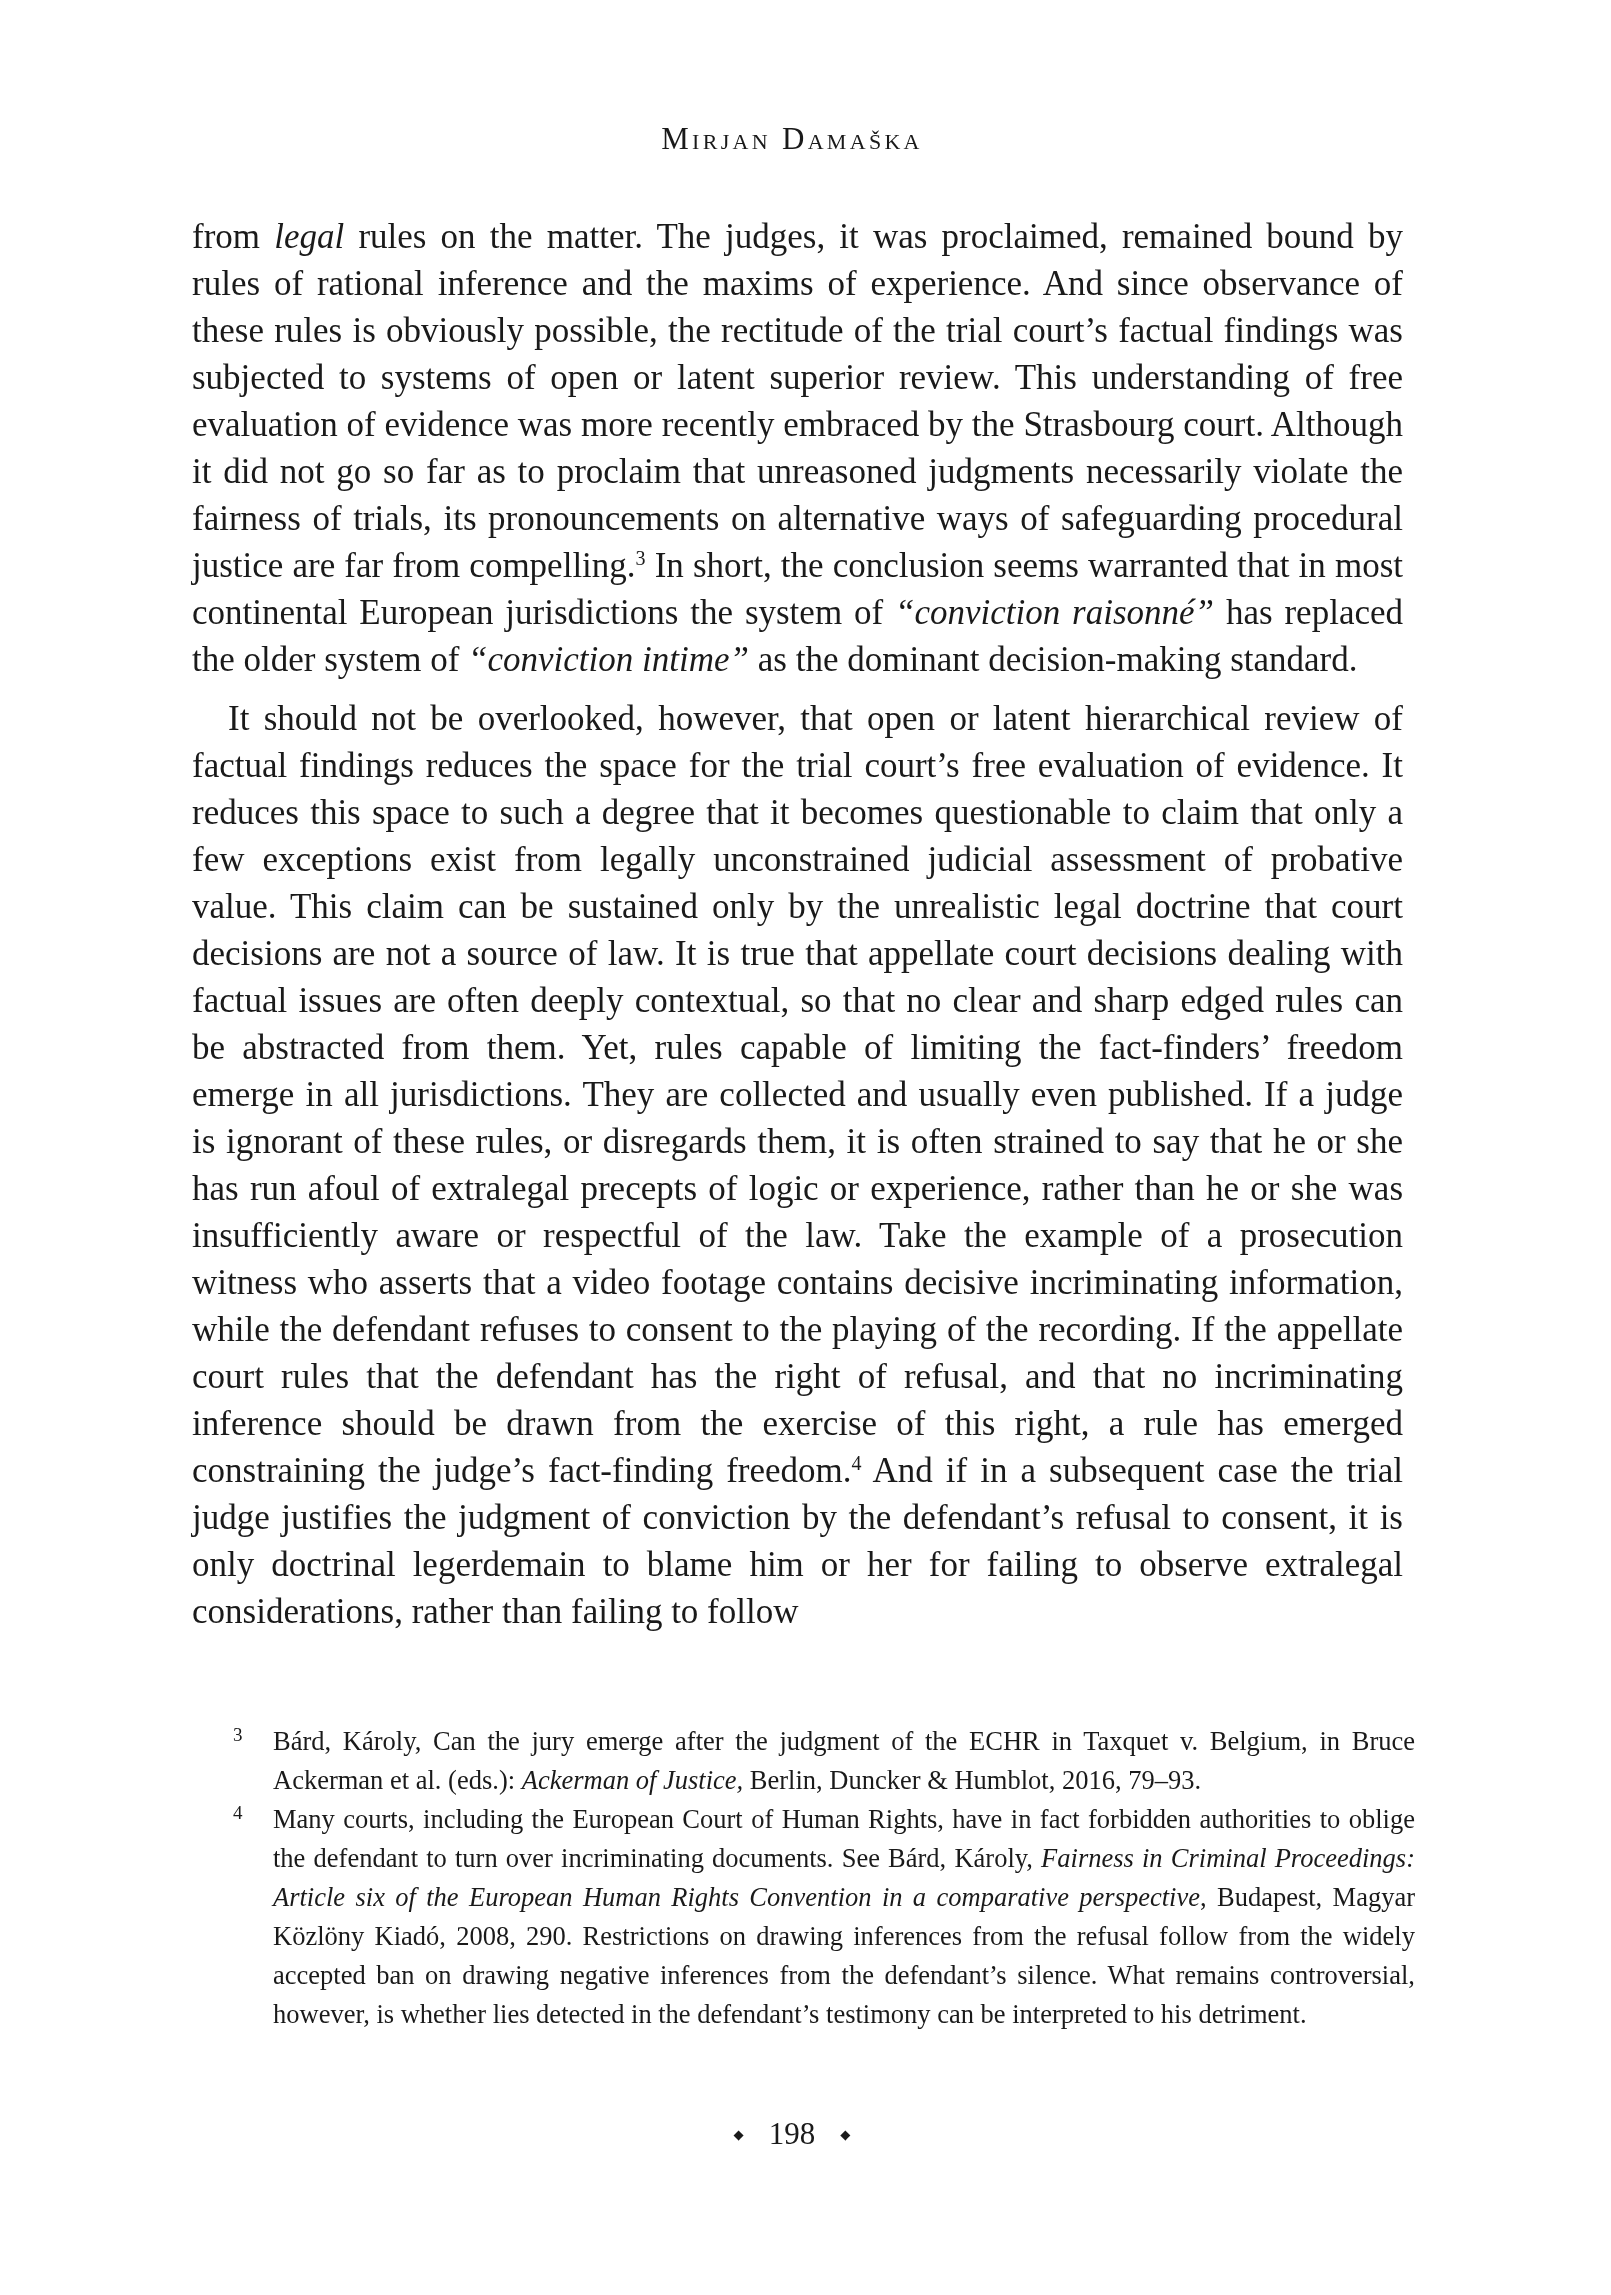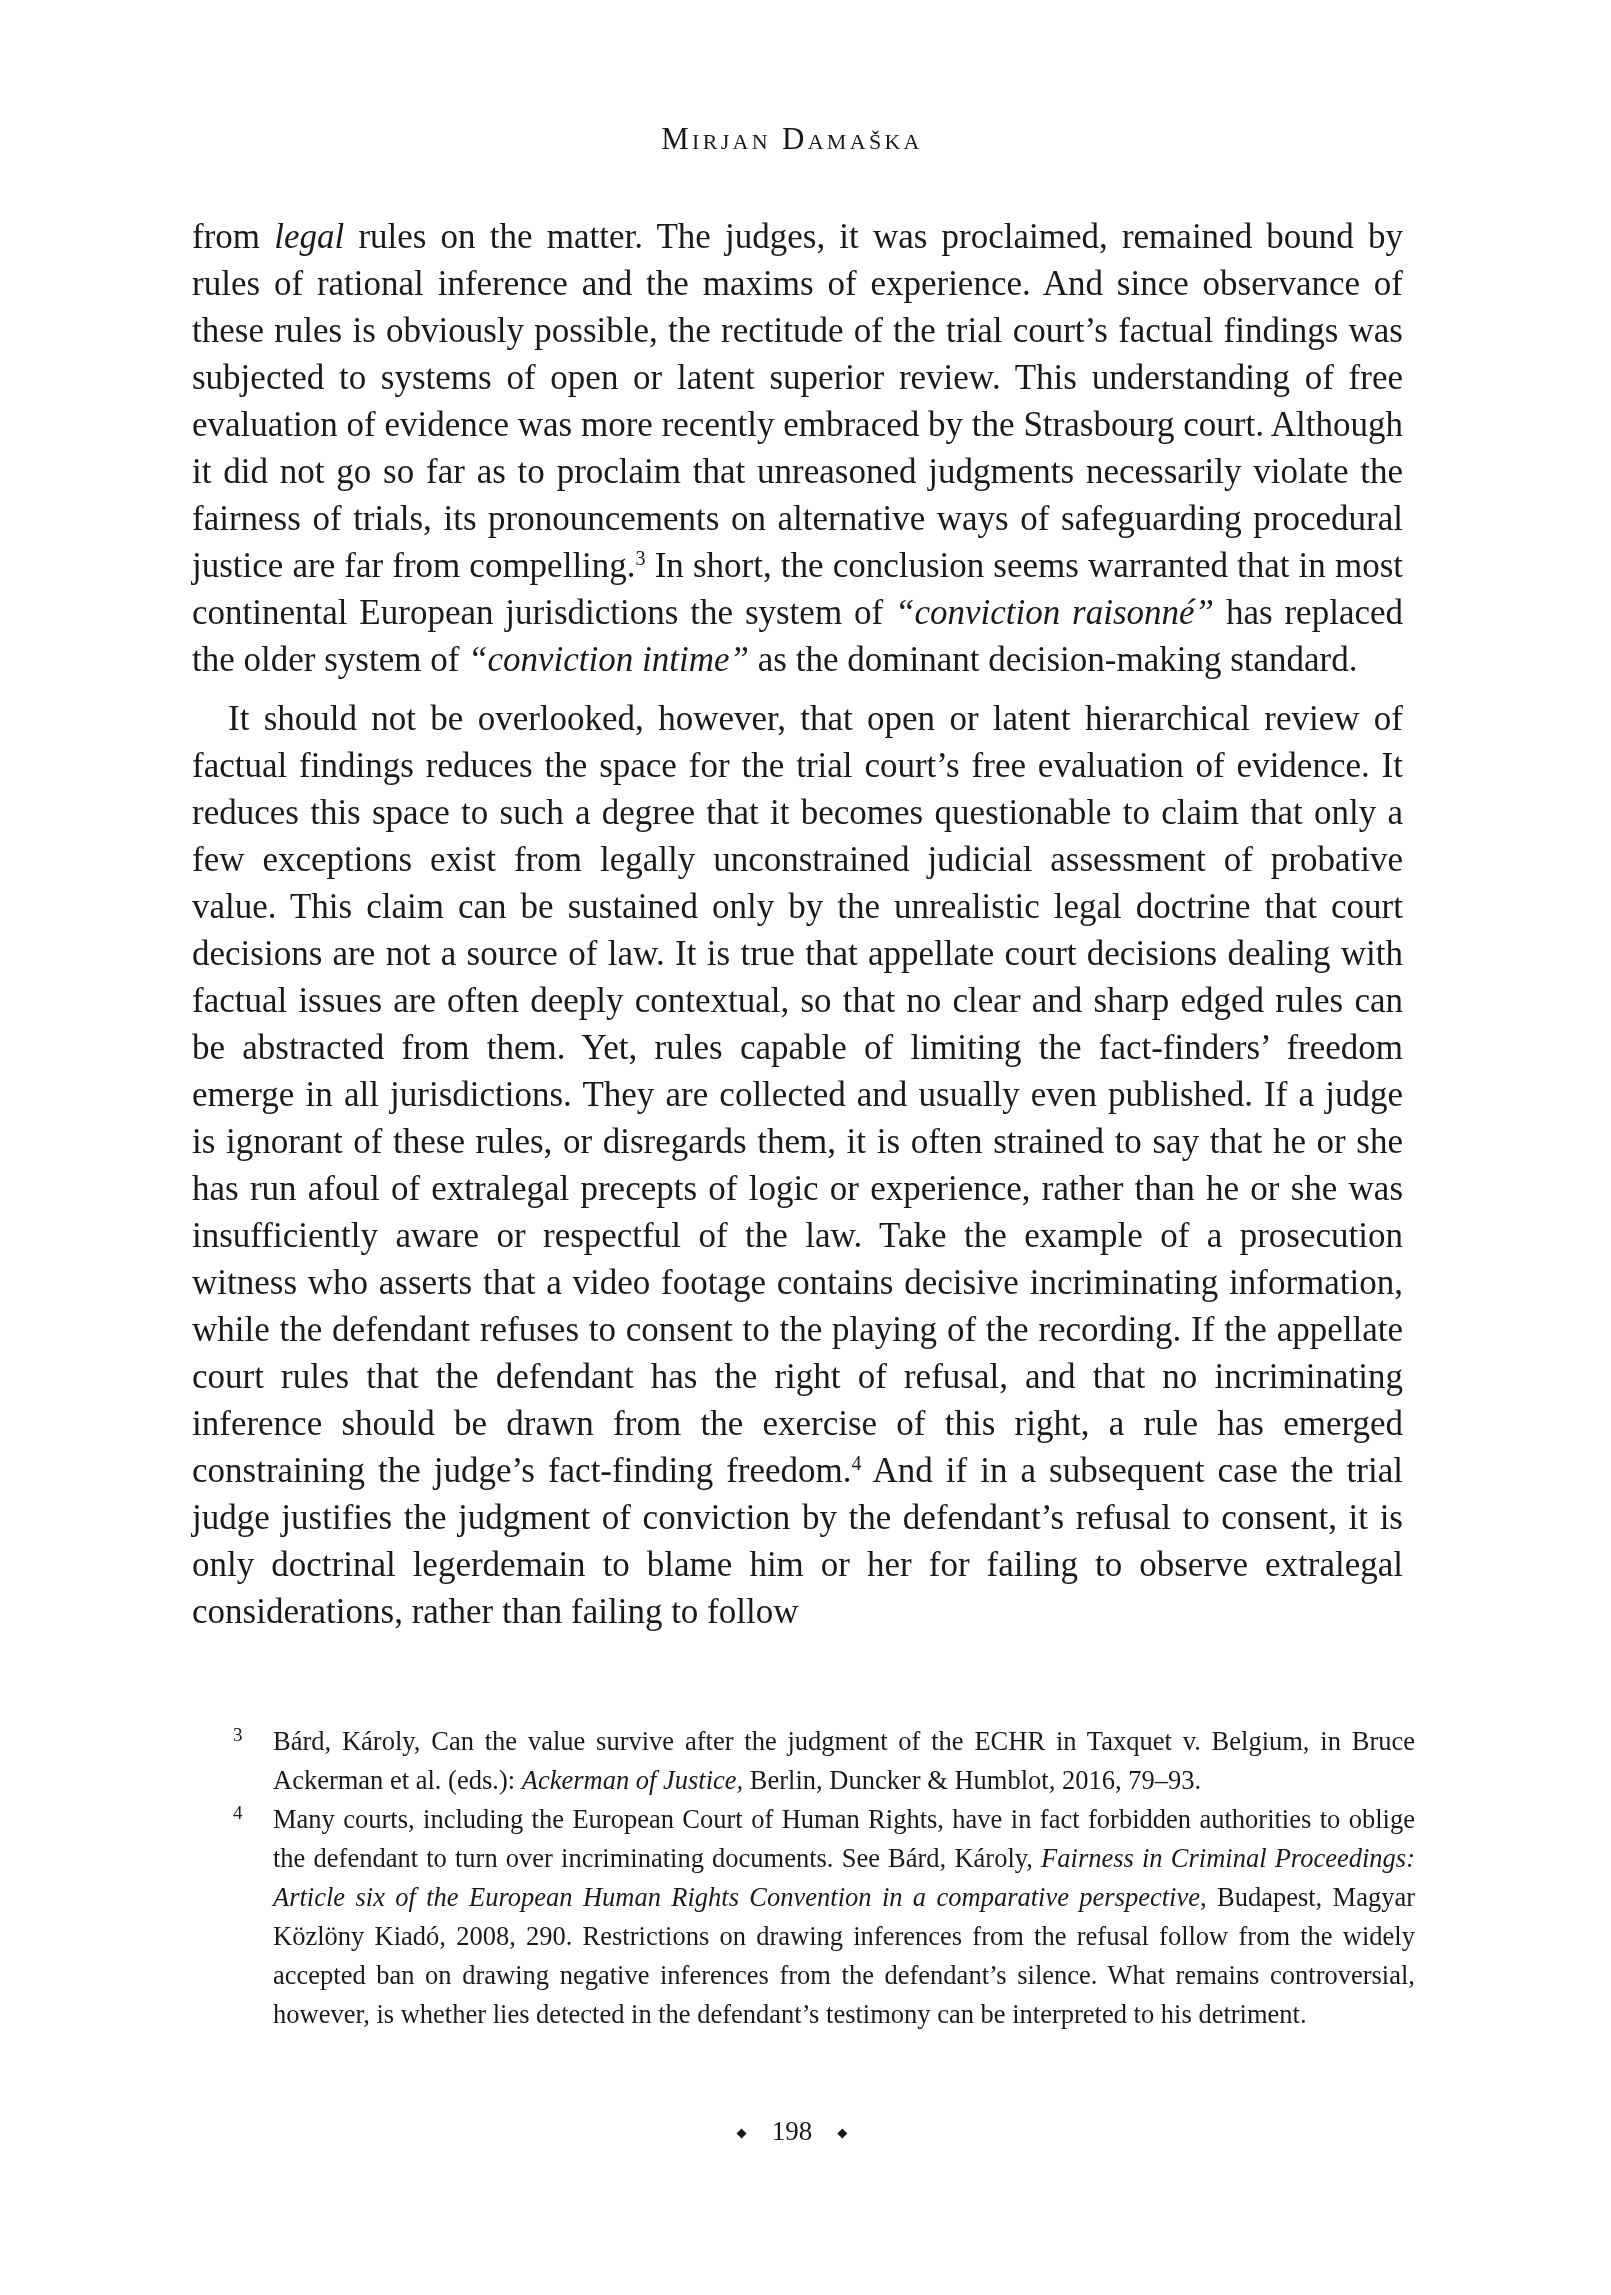--- a/index.html
+++ b/index.html
@@ -66,39 +66,39 @@
   .folio {
     position: absolute;
     top: 2118px;
     left: 0;
     width: 100%;
     display: flex;
     justify-content: center;
     align-items: center;
     gap: 25px;
   }
-  .folio .number { font-size: 27px; line-height: 1; }
+  .folio .number { font-size: 31px; line-height: 1; }
   .folio .ornament { font-size: 13.2px; line-height: 1; position: relative; top: 0.8px; }
 </style>
 </head>
 <body>
 
 <div class="page">
 
   <div class="running-head">Mirjan Damaška</div>
 
   <div class="text-block">
     <p class="para"><span>from </span><span style="font-style: italic;">legal</span><span> rules on the matter. The judges, it was proclaimed, remained bound by rules of rational inference and the maxims of experience. And since observance of these rules is obviously possible, the rectitude of the trial court’s factual findings was subjected to systems of open or latent superior review. This understanding of free evaluation of evidence was more recently embraced by the Strasbourg court. Although it did not go so far as to proclaim that unreasoned judgments necessarily violate the fairness of trials, its pronouncements on alternative ways of safeguarding procedural justice are far from compelling.</span><sup>3</sup><span> In short, the conclusion seems warranted that in most continental European jurisdictions the system of </span><span style="font-style: italic;">“conviction raisonné”</span><span> has replaced the older system of </span><span style="font-style: italic;">“conviction intime”</span><span> as the dominant decision-making standard.</span></p>
     <p class="para indent"><span>It should not be overlooked, however, that open or latent hierarchical review of factual findings reduces the space for the trial court’s free evaluation of evidence. It reduces this space to such a degree that it becomes questionable to claim that only a few exceptions exist from legally unconstrained judicial assessment of probative value. This claim can be sustained only by the unrealistic legal doctrine that court decisions are not a source of law. It is true that appellate court decisions dealing with factual issues are often deeply contextual, so that no clear and sharp edged rules can be abstracted from them. Yet, rules capable of limiting the fact-finders’ freedom emerge in all jurisdictions. They are collected and usually even published. If a judge is ignorant of these rules, or disregards them, it is often strained to say that he or she has run afoul of extralegal precepts of logic or experience, rather than he or she was insufficiently aware or respectful of the law. Take the example of a prosecution witness who asserts that a video footage contains decisive incriminating information, while the defendant refuses to consent to the playing of the recording. If the appellate court rules that the defendant has the right of refusal, and that no incriminating inference should be drawn from the exercise of this right, a rule has emerged constraining the judge’s fact-finding freedom.</span><sup>4</sup><span> And if in a subsequent case the trial judge justifies the judgment of conviction by the defendant’s refusal to consent, it is only doctrinal legerdemain to blame him or her for failing to observe extralegal considerations, rather than failing to follow</span></p>
   </div>
 
   <div class="footnotes">
     <div class="footnote">
       <span class="fn-marker">3</span>
-      <p class="fn-text"><span>Bárd, Károly, Can the value survive after the judgment of the ECHR in Taxquet v. Belgium, in Bruce Ackerman et al. (eds.): </span><span style="font-style: italic;">Ackerman of Justice,</span><span> Berlin, Duncker &amp; Humblot, 2016, 79–93.</span></p>
+      <p class="fn-text"><span>Bárd, Károly, Can the jury emerge after the judgment of the ECHR in Taxquet v. Belgium, in Bruce Ackerman et al. (eds.): </span><span style="font-style: italic;">Ackerman of Justice,</span><span> Berlin, Duncker &amp; Humblot, 2016, 79–93.</span></p>
     </div>
     <div class="footnote">
       <span class="fn-marker">4</span>
       <p class="fn-text"><span>Many courts, including the European Court of Human Rights, have in fact forbidden authorities to oblige the defendant to turn over incriminating documents. See Bárd, Károly, </span><span style="font-style: italic;">Fairness in Criminal Proceedings: Article six of the European Human Rights Convention in a comparative perspective</span><span>, Budapest, Magyar Közlöny Kiadó, 2008, 290. Restrictions on drawing inferences from the refusal follow from the widely accepted ban on drawing negative inferences from the defendant’s silence. What remains controversial, however, is whether lies detected in the defendant’s testimony can be interpreted to his detriment.</span></p>
     </div>
   </div>
 
   <div class="folio">
     <span class="ornament">◆</span>
     <span class="number">198</span>

